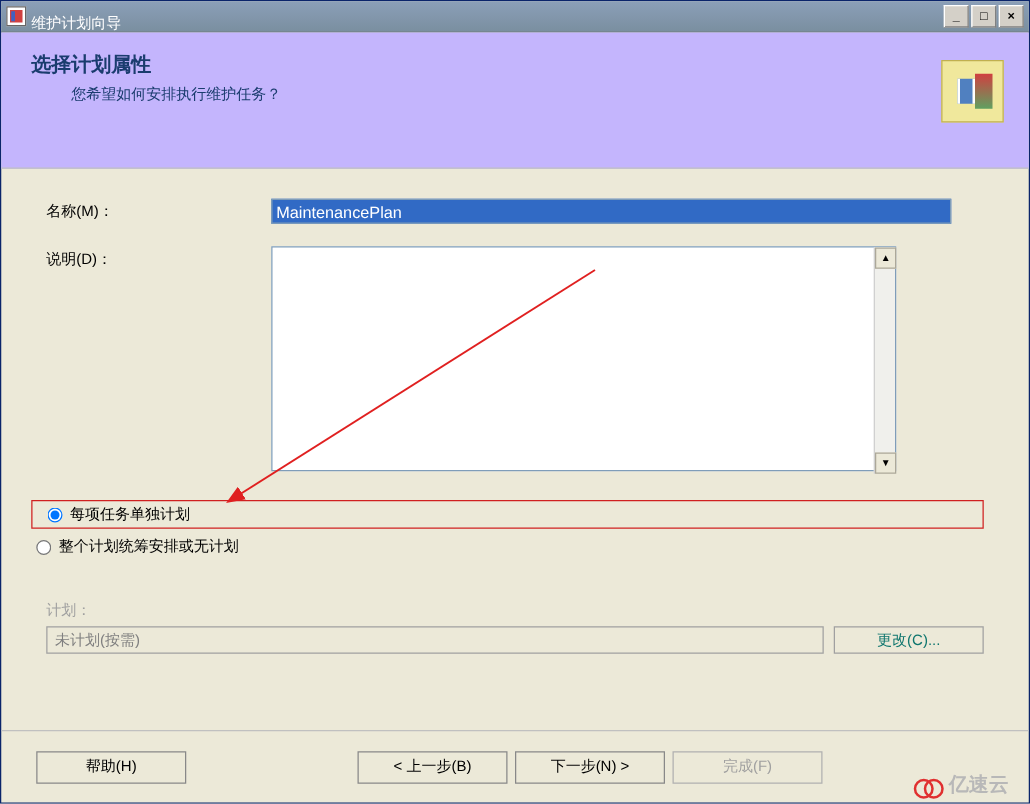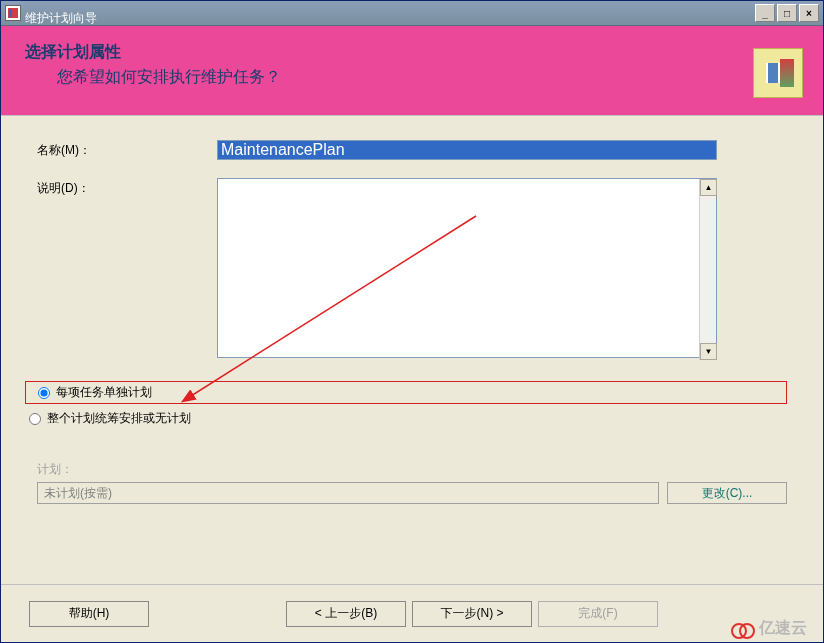--- a/index.html
+++ b/index.html
@@ -7,35 +7,35 @@
     
     .window { width: 824px; height: 643px; position: relative; background: #ece9d8; border: 1px solid #0a246a; }
     
     .titlebar { height: 25px; background: linear-gradient(to bottom, #8b9fb8 0%, #7a8fa0 100%); display: flex; align-items: center; padding: 0 4px; color: #fff; border-bottom: 1px solid #5a6d7e; }
     .titlebar-icon { width: 16px; height: 16px; margin-right: 4px; display: flex; align-items: center; justify-content: center; background: #fff; border: 1px solid #666; }
     .titlebar-icon svg { width: 12px; height: 12px; }
     .titlebar-text { flex: 1; font-size: 12px; margin-top: 10px; }
     .titlebar-btns { display: flex; gap: 2px; }
     .tb-btn { width: 20px; height: 18px; background: #d4d0c8; border: 1px solid #808080; border-top-color: #fff; border-left-color: #fff; display: flex; align-items: center; justify-content: center; cursor: pointer; font-family: Arial; font-size: 10px; font-weight: bold; color: #000; }
     
-    .header { height: 90px; background: #ec4899; border-bottom: 1px solid #c0c0c0; padding: 16px 20px 10px 24px; display: flex; }
+    .header { height: 109px; background: #c4b5fd; border-bottom: 1px solid #c0c0c0; padding: 16px 20px 10px 24px; display: flex; }
     .header-text { flex: 1; }
     .header-title { font-size: 16px; font-weight: bold; color: #1a3c6e; margin-bottom: 4px; }
-    .header-subtitle { font-size: 16px; color: #1a3c6e; padding-left: 32px; }
+    .header-subtitle { font-size: 12px; color: #1a3c6e; padding-left: 32px; }
     .header-icon { width: 50px; height: 50px; background: #f0e89c; border: 1px solid #c0b050; position: relative; margin-top: 6px; }
     .header-icon::before { content: ""; position: absolute; left: 12px; top: 14px; width: 10px; height: 20px; background: #5080c0; border-left: 2px solid #fff; border-right: 2px solid #fff; }
     .header-icon::after { content: ""; position: absolute; right: 8px; top: 10px; width: 14px; height: 28px; background: linear-gradient(#d04040, #60a060); }
     
     .content { padding: 24px 36px 10px 36px; }
     
     .form-row { display: flex; align-items: flex-start; margin-bottom: 18px; }
     .form-label { width: 180px; font-size: 12px; color: #000; padding-top: 2px; }
     .form-input { flex: 1; }
     
-    .text-input { width: 500px; height: 20px; border: 1px solid #7f9db9; background: #fff; padding: 1px 3px; font-size: 16px; }
+    .text-input { width: 544px; height: 20px; border: 1px solid #7f9db9; background: #fff; padding: 1px 3px; font-size: 13px; }
     .text-input.selected { background: #316ac5; color: #fff; }
     
     .textarea-wrap { position: relative; width: 500px; }
     .textarea { width: 100%; height: 180px; border: 1px solid #7f9db9; background: #fff; resize: none; font-size: 12px; padding: 2px; }
     .scroll-track { position: absolute; right: 1px; top: 1px; bottom: 1px; width: 17px; background: #f0f0ec; border-left: 1px solid #d0d0d0; }
     .scroll-btn { width: 17px; height: 17px; background: #ece9d8; border: 1px solid #aca899; display: flex; align-items: center; justify-content: center; position: absolute; }
     .scroll-btn.up { top: 0; }
     .scroll-btn.down { bottom: 0; }
     .scroll-arrow { font-size: 8px; color: #000; }
     

